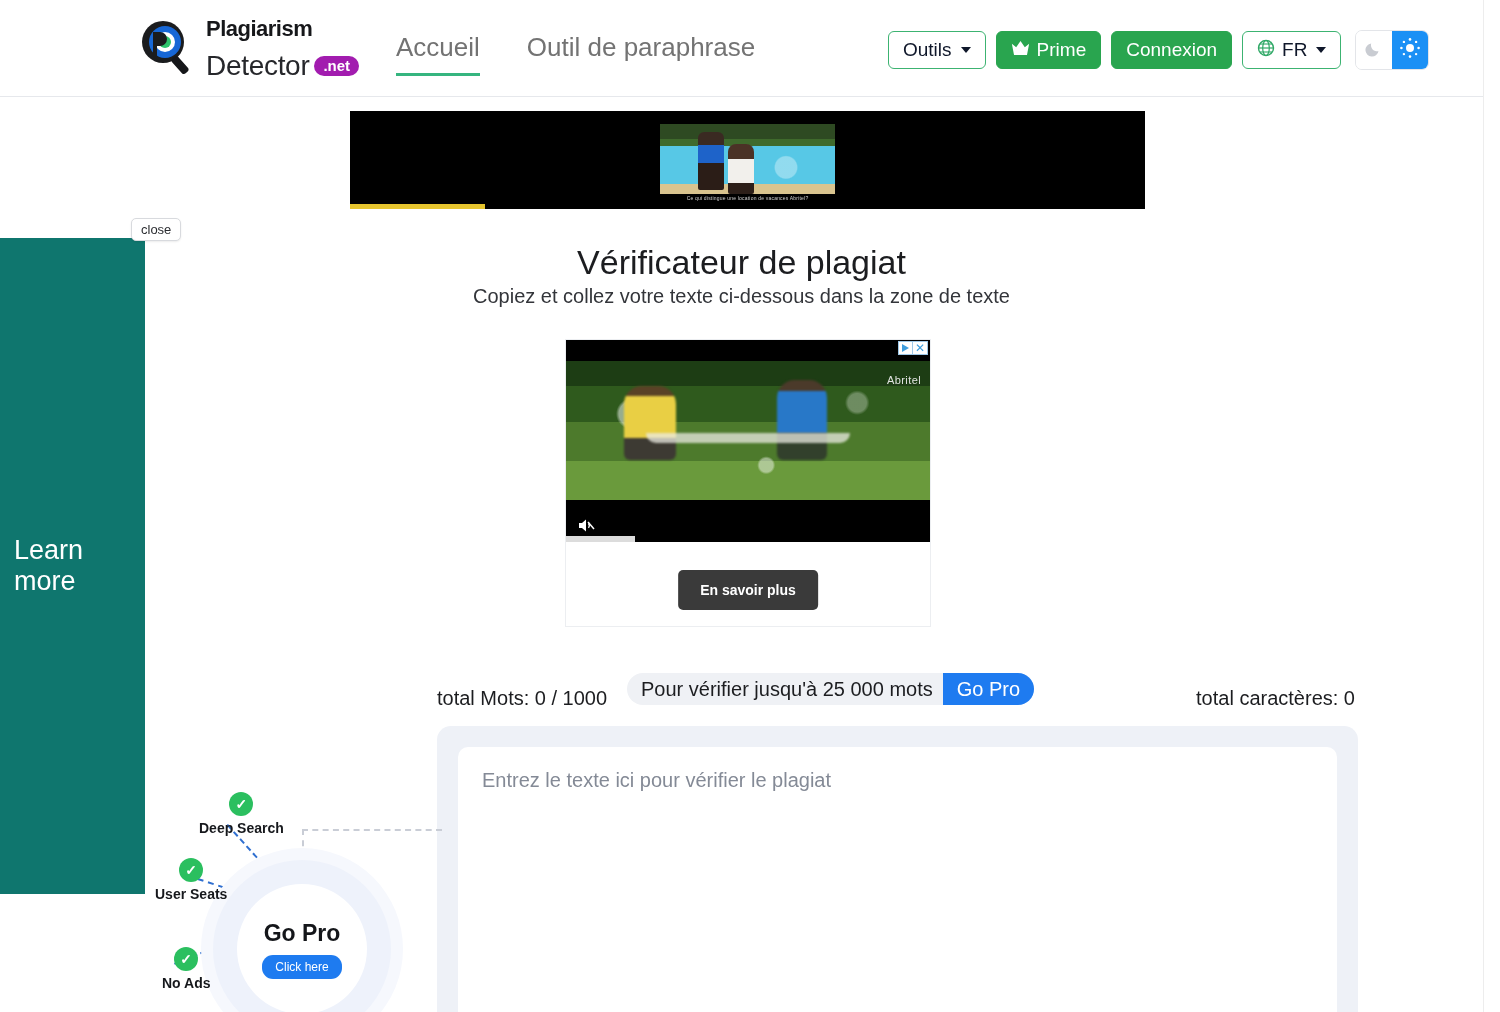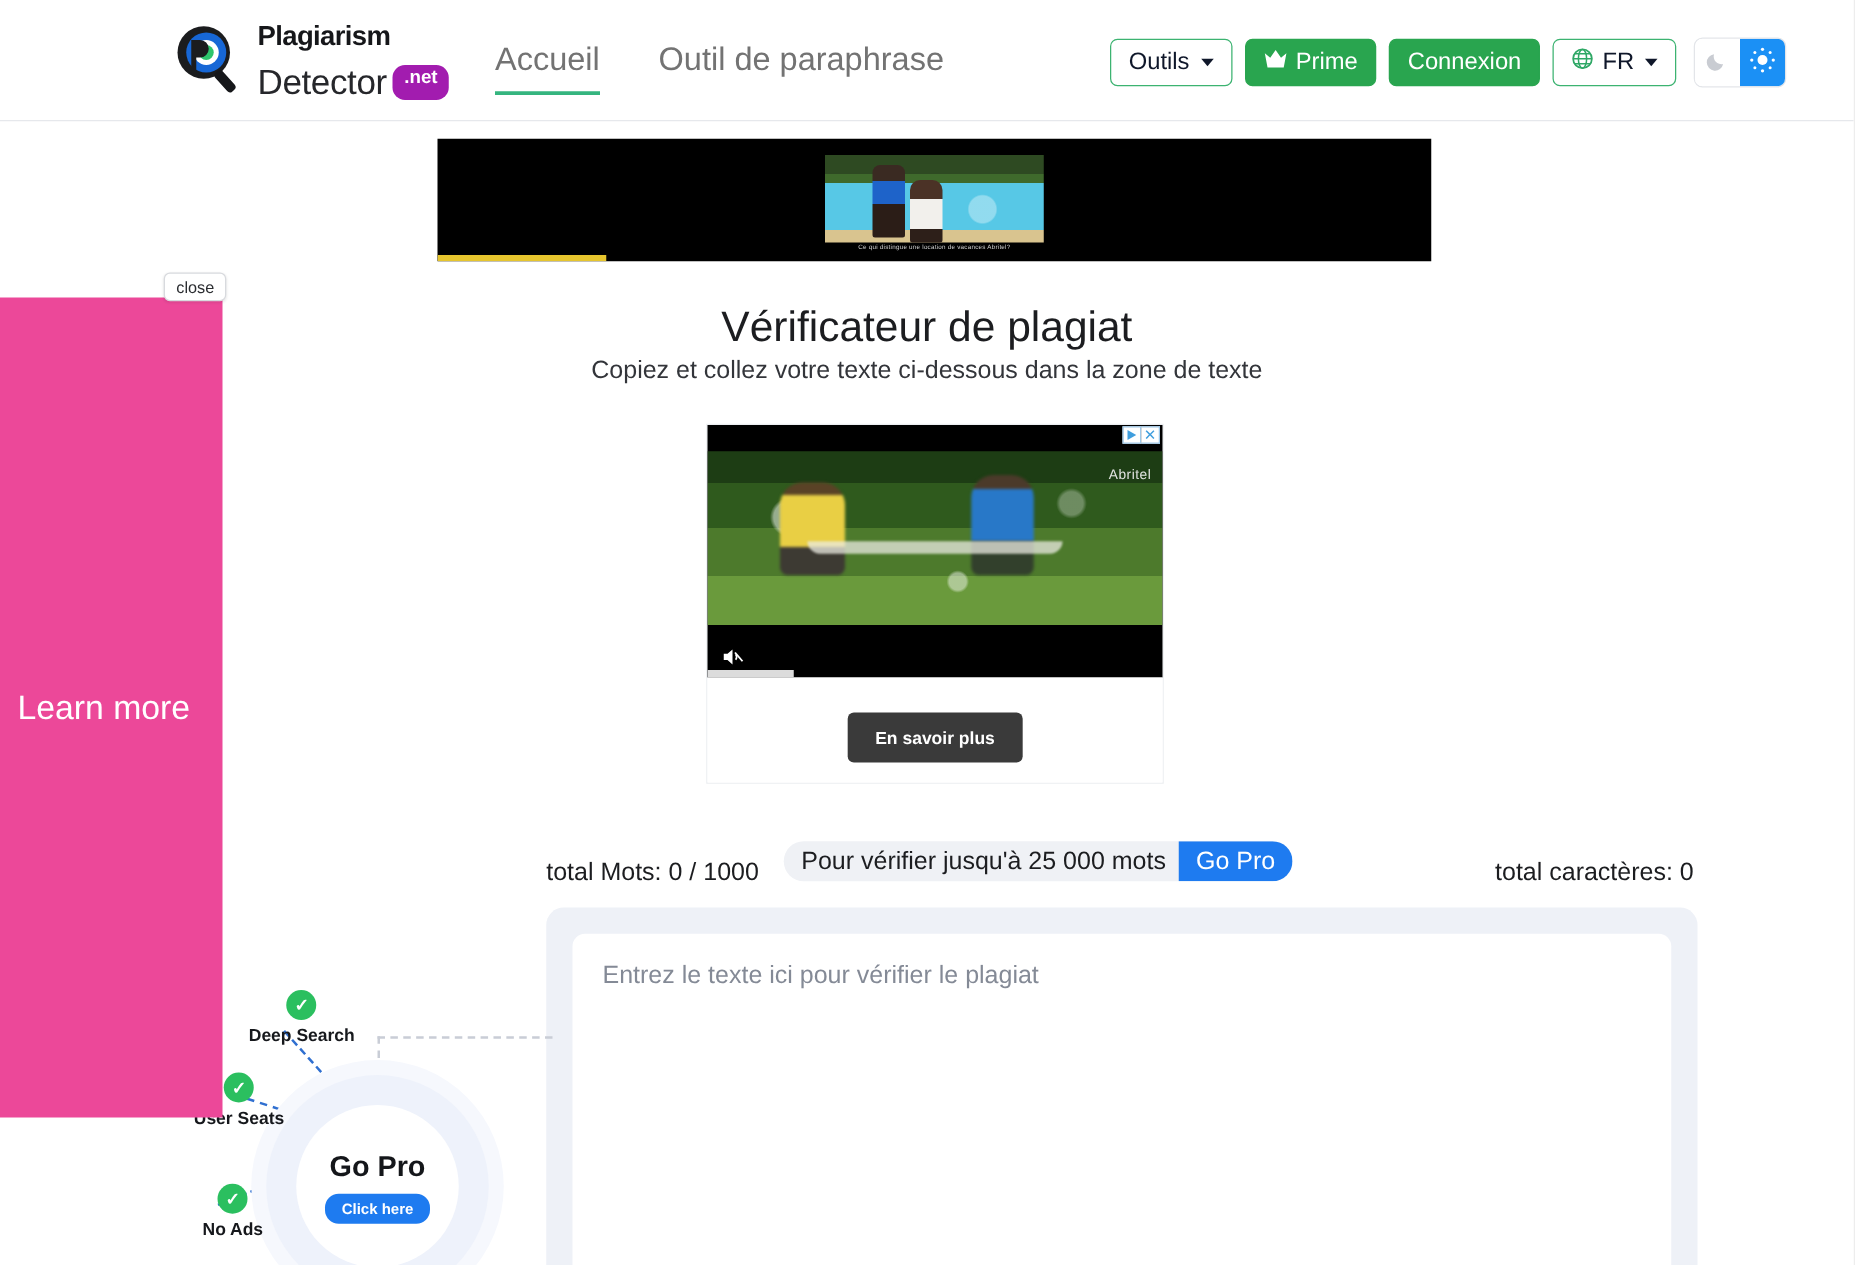--- a/index.html
+++ b/index.html
@@ -24,21 +24,21 @@
     display: flex; align-items: center; gap: 8px;
   }
   .logo-mark { width: 62px; height: 62px; position: relative; flex: none; }
   .logo-text { line-height: 1; padding-top: 2px; }
   .logo-line1 {
     font-size: 22px; font-weight: bold; color: #16171a;
     letter-spacing: -0.5px; display: block;
   }
   .logo-line2 {
     font-size: 28px; color: #26272b; letter-spacing: -0.3px;
-    display: flex; gap: 5px; margin-top: 12px;
+    display: flex; align-items: center; gap: 5px; margin-top: 12px;
   }
   .logo-net {
     background: #a21caf; color: #fff; font-size: 15px; font-weight: bold;
     border-radius: 10px; padding: 2px 9px 3px; letter-spacing: 0;
   }
 
   .nav { position: absolute; left: 396px; top: 32px; display: flex; align-items: flex-start; gap: 0; }
   .nav-item {
     font-size: 26px; color: #737373; padding: 0 0 10px 0;
     cursor: pointer; white-space: nowrap;
@@ -212,41 +212,41 @@
     border-radius: 50%; background: #eef2fb;
     box-shadow: 0 0 0 12px #f6f8fd;
   }
   .promo-core {
     position: absolute; left: 117px; top: 104px; width: 130px; height: 130px;
     border-radius: 50%; background: #fff; display: flex; flex-direction: column;
     align-items: center; justify-content: center; gap: 8px; cursor: pointer;
   }
   .promo-title { font-size: 23px; font-weight: bold; color: #14161a; }
   .promo-btn {
-    background: #1e7bf0; color: #fff; font-size: 12px; font-weight: bold;
+    background: #1e7bf0; color: #fff; font-size: 12px; font-weight: normal;
     border-radius: 11px; padding: 5px 13px; cursor: pointer;
   }
   .feat { position: absolute; display: flex; flex-direction: column; align-items: center; }
   .check {
     width: 24px; height: 24px; border-radius: 50%; background: #2bbf5f;
     display: flex; align-items: center; justify-content: center;
     color: #fff; font-size: 14px; font-weight: bold;
   }
   .feat-label { font-size: 14px; font-weight: bold; color: #16181c; margin-top: 4px; white-space: nowrap; }
   .f-deep { left: 79px; top: 12px; }
   .f-seats { left: 35px; top: 78px; }
   .f-noads { left: 42px; top: 167px; }
   .dash { position: absolute; border-top: 2px dashed #2f6fd0; transform-origin: 0 0; }
   .dash-grey { position: absolute; border-top: 2px dashed #c9cdd6; }
   .dash-v { position: absolute; border-left: 2px dashed #c9cdd6; }
 
   
   .ad-overlay {
-    position: absolute; left: 0; top: 238px; width: 178px; height: 656px;
-    background: #ec4899; z-index: 50;
+    position: absolute; left: 0; top: 238px; width: 145px; height: 656px;
+    background: #0f766e; z-index: 50;
     display: flex; align-items: center;
   }
   .ad-overlay-text { color: #fff; font-size: 27px; padding-left: 14px; }
   .ad-close {
     position: absolute; left: 131px; top: 218px; z-index: 51;
     background: #fff; border: 1px solid #d8dade; border-radius: 5px;
     font-size: 13px; color: #2b2d31; padding: 3px 9px; cursor: pointer;
     box-shadow: 0 1px 2px rgba(0,0,0,.08);
   }
 

